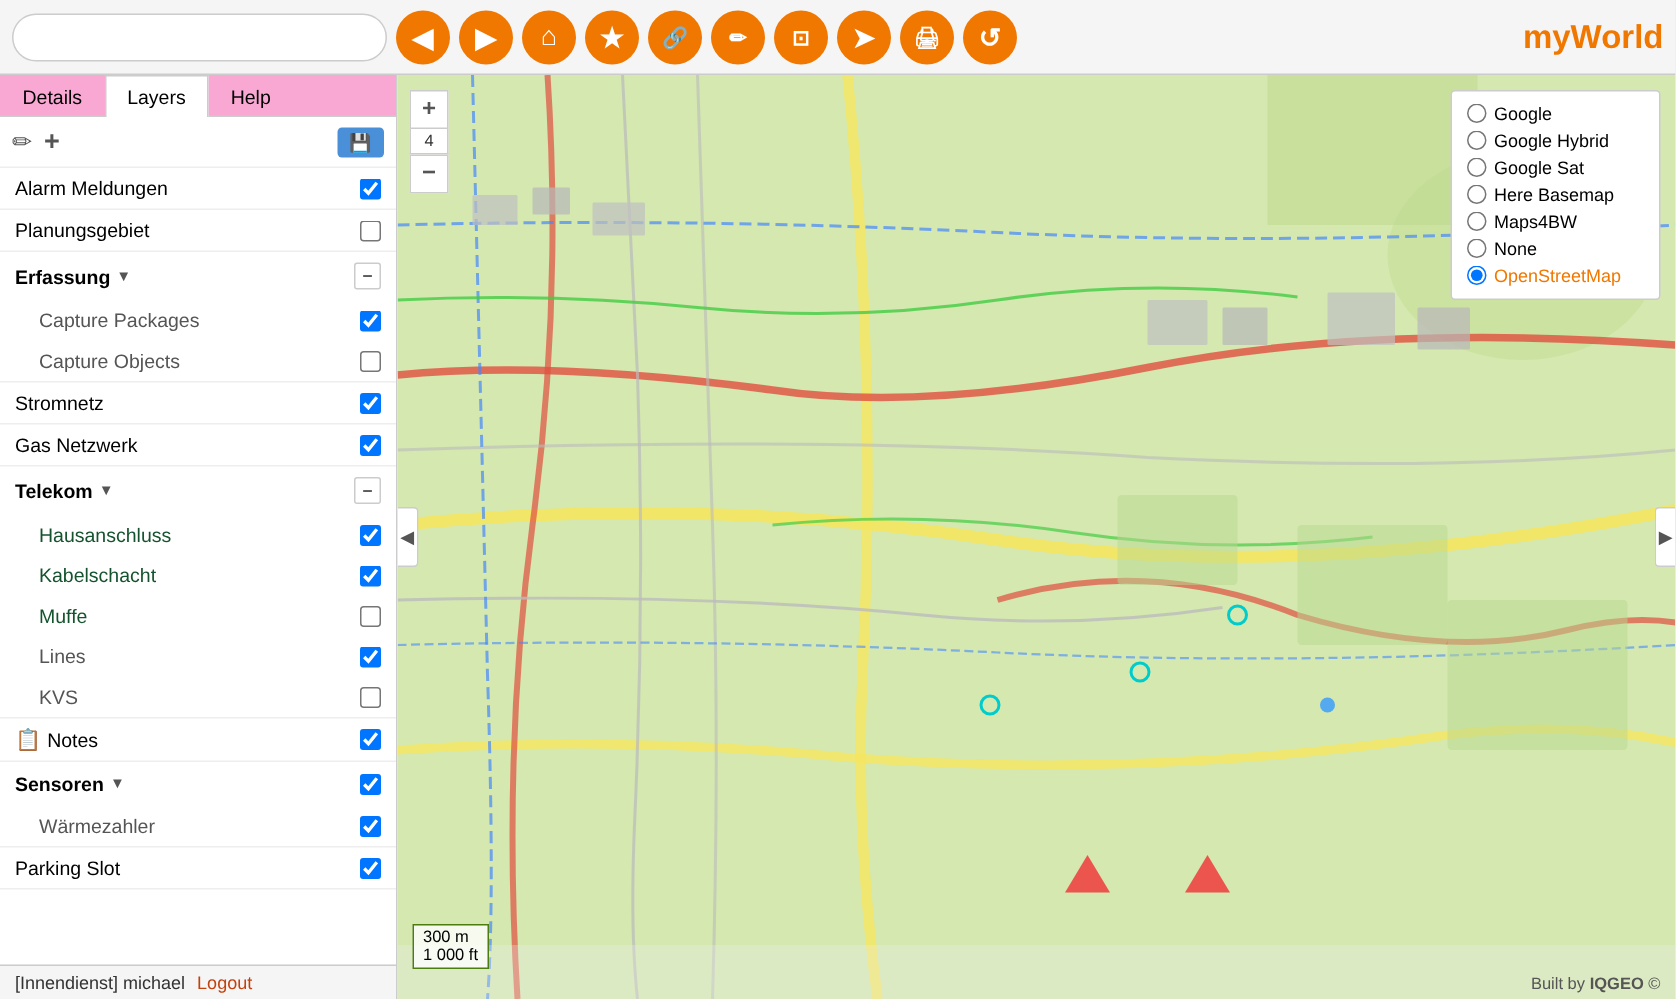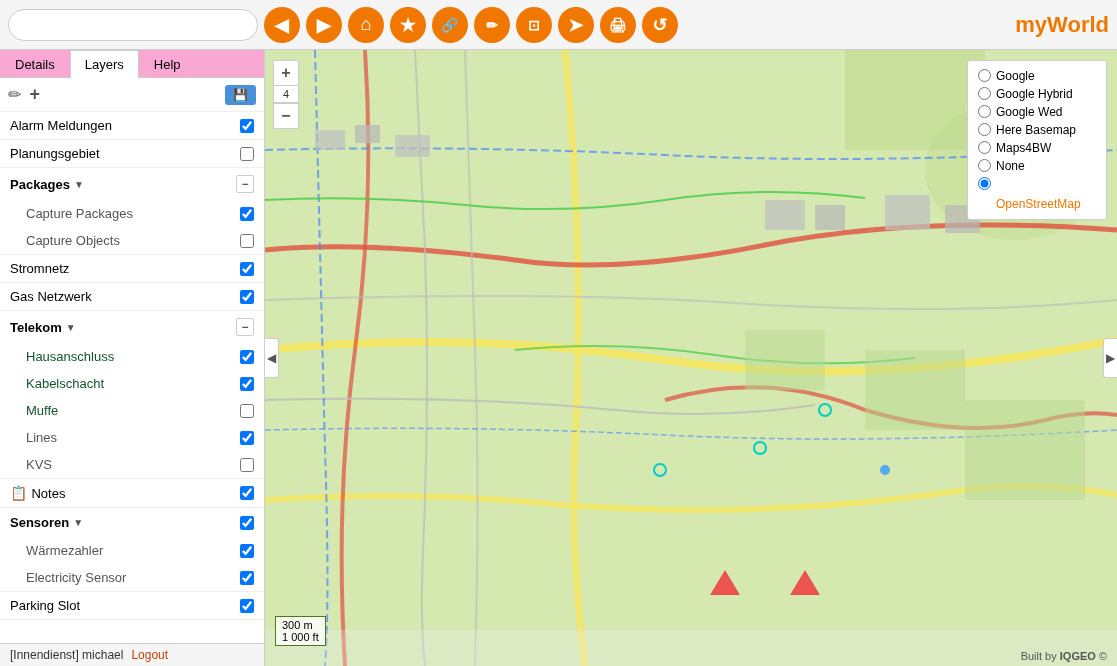--- a/index.html
+++ b/index.html
@@ -189,21 +189,21 @@
 
       <div class="layer-group">
         <div class="layer-item">
           <span class="layer-label">Planungsgebiet</span>
           <input type="checkbox" class="layer-checkbox" style="">
         </div>
       </div>
 
       <div class="layer-group">
         <div class="group-header">
-          <span>Packages</span>
+          <span>Erfassung</span>
           <span class="arrow">▼</span>
           <button class="collapse-btn">−</button>
         </div>
         <div class="layer-item">
           <span class="layer-label sub">Capture Packages</span>
           <input type="checkbox" class="layer-checkbox" checked="" style="">
         </div>
         <div class="layer-item">
           <span class="layer-label sub">Capture Objects</span>
           <input type="checkbox" class="layer-checkbox" style="">
@@ -261,24 +261,20 @@
       </div>
 
       <div class="layer-group">
         <div class="group-header">
           <span>Sensoren</span>
           <span class="arrow">▼</span>
           <input type="checkbox" class="layer-checkbox" checked="" style="margin-left: auto;">
         </div>
         <div class="layer-item">
           <span class="layer-label sub">Wärmezahler</span>
-          <input type="checkbox" class="layer-checkbox" checked="" style="">
-        </div>
-        <div class="layer-item">
-          <span class="layer-label sub">Electricity Sensor</span>
           <input type="checkbox" class="layer-checkbox" checked="" style="">
         </div>
       </div>
 
       <div class="layer-group">
         <div class="layer-item">
           <span class="layer-label">Parking Slot</span>
           <input type="checkbox" class="layer-checkbox" checked="" style="">
         </div>
       </div>
@@ -362,37 +358,37 @@
       <div class="basemap-option">
         <input type="radio" name="basemap" style="">
         <span>Google</span>
       </div>
       <div class="basemap-option">
         <input type="radio" name="basemap" style="">
         <span>Google Hybrid</span>
       </div>
       <div class="basemap-option">
         <input type="radio" name="basemap" style="">
-        <span>Google Wed</span>
+        <span>Google Sat</span>
       </div>
       <div class="basemap-option">
         <input type="radio" name="basemap" style="">
         <span>Here Basemap</span>
       </div>
       <div class="basemap-option">
         <input type="radio" name="basemap" style="">
         <span>Maps4BW</span>
       </div>
       <div class="basemap-option">
         <input type="radio" name="basemap" style="">
         <span>None</span>
       </div>
       <div class="basemap-option selected">
         <input type="radio" name="basemap" checked="" style="">
-        <span style="color:#f07800;margin-top:20px;">OpenStreetMap</span>
+        <span style="color:#f07800;">OpenStreetMap</span>
       </div>
     </div>
 
     <div id="scale-bar">
       <div>300 m</div>
       <div>1 000 ft</div>
     </div>
 
     <div id="attribution">
       <span>Built by</span>

